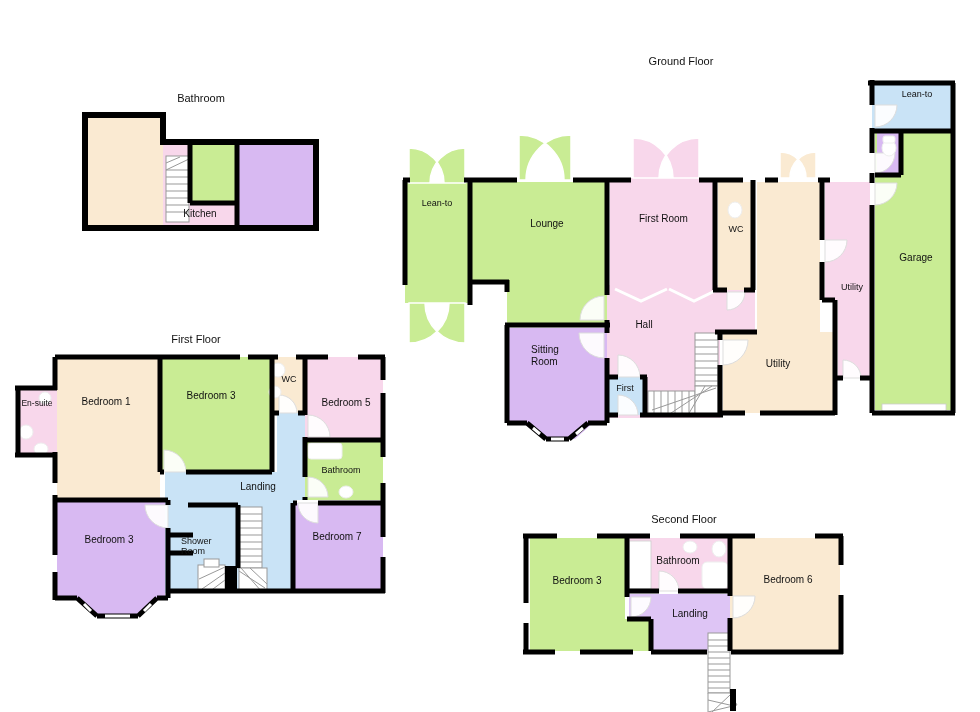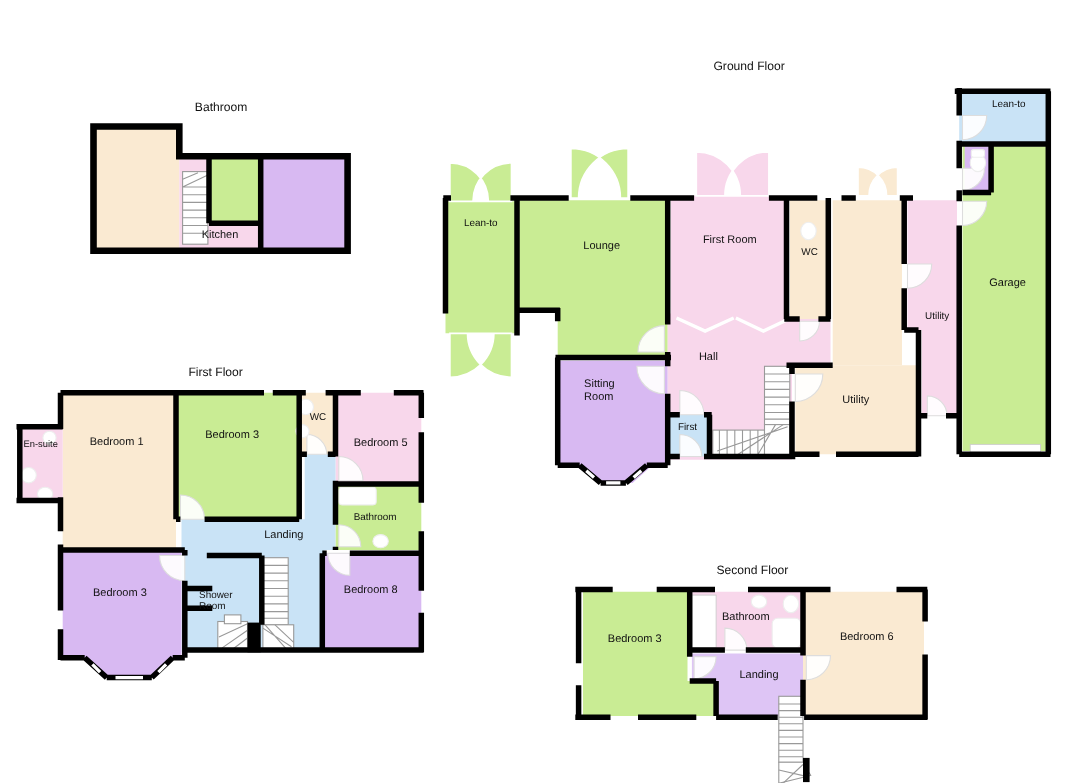--- a/index.html
+++ b/index.html
@@ -228,21 +228,21 @@
 <div class="lbl title" style="left:196px;top:339px">First Floor</div>
 <div class="lbl xs" style="left:37px;top:404px">En-suite</div>
 <div class="lbl" style="left:106px;top:402px">Bedroom 1</div>
 <div class="lbl" style="left:211px;top:396px">Bedroom 3</div>
 <div class="lbl sm" style="left:289px;top:379px">WC</div>
 <div class="lbl" style="left:346px;top:403px">Bedroom 5</div>
 <div class="lbl sm" style="left:341px;top:470px">Bathroom</div>
 <div class="lbl" style="left:258px;top:487px">Landing</div>
 <div class="lbl" style="left:109px;top:540px">Bedroom 3</div>
 <div class="lbl wrap sm" style="left:206px;top:546px">Shower Room</div>
-<div class="lbl" style="left:337px;top:537px">Bedroom 8</div>
+<div class="lbl" style="left:337px;top:537px">Bedroom 7</div>
 
 <div class="lbl title" style="left:681px;top:61px">Ground Floor</div>
 <div class="lbl sm" style="left:437px;top:203px">Lean-to</div>
 <div class="lbl" style="left:547px;top:224px">Lounge</div>
 <div class="lbl wrap" style="left:664px;top:219px">First Room</div>
 <div class="lbl sm" style="left:736px;top:229px">WC</div>
 <div class="lbl wrap" style="left:556px;top:355px">Sitting Room</div>
 <div class="lbl" style="left:644px;top:325px">Hall</div>
 <div class="lbl sm" style="left:625px;top:388px">First</div>
 <div class="lbl" style="left:778px;top:364px">Utility</div>

